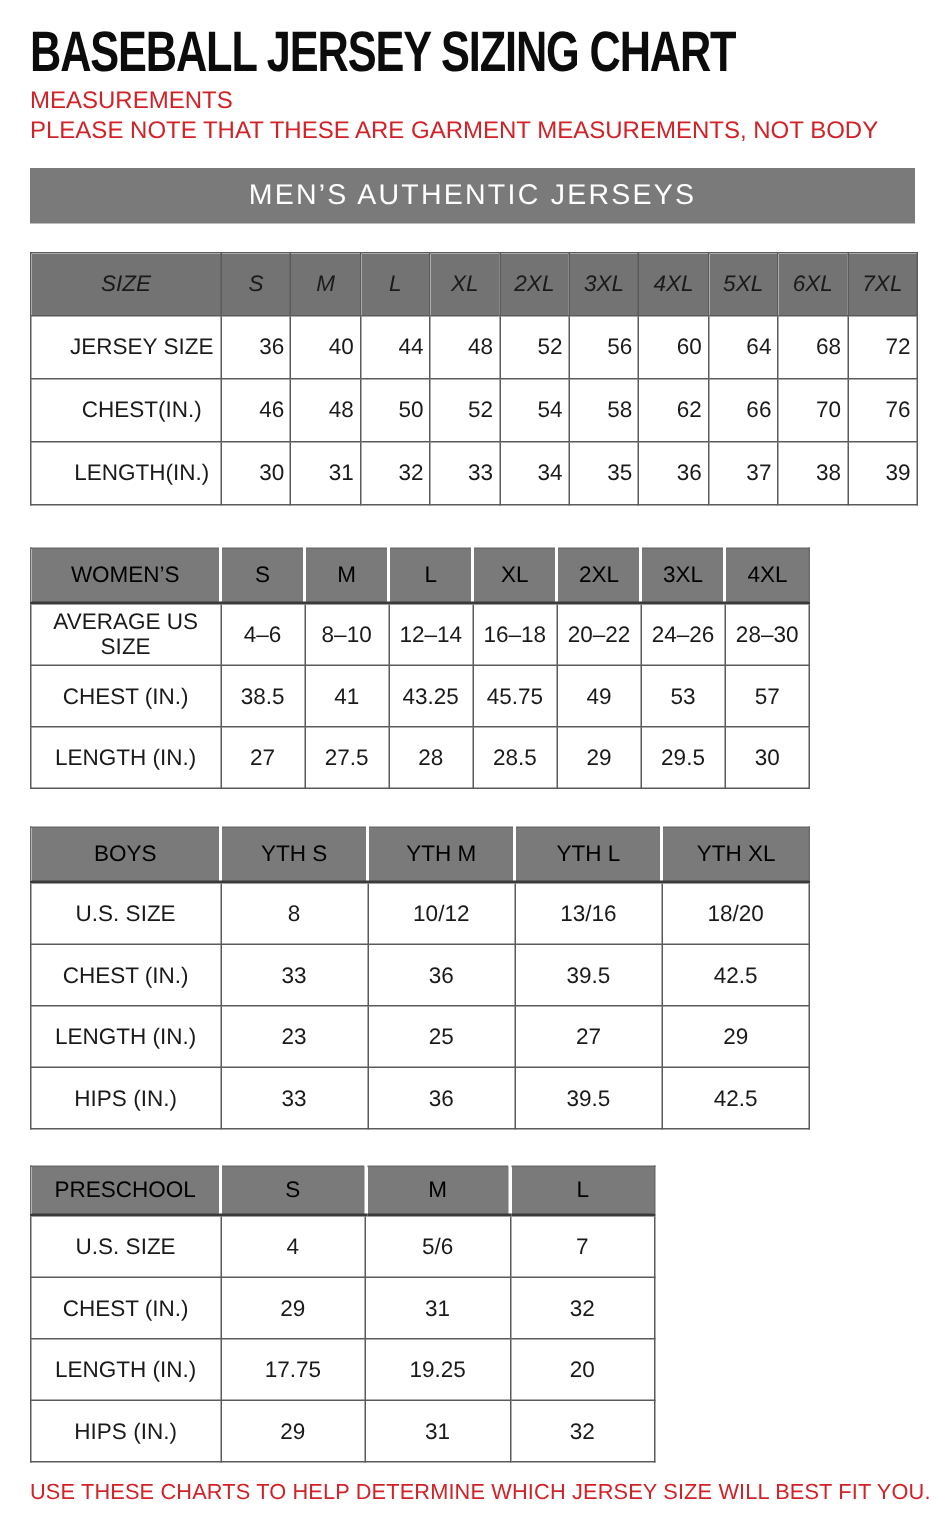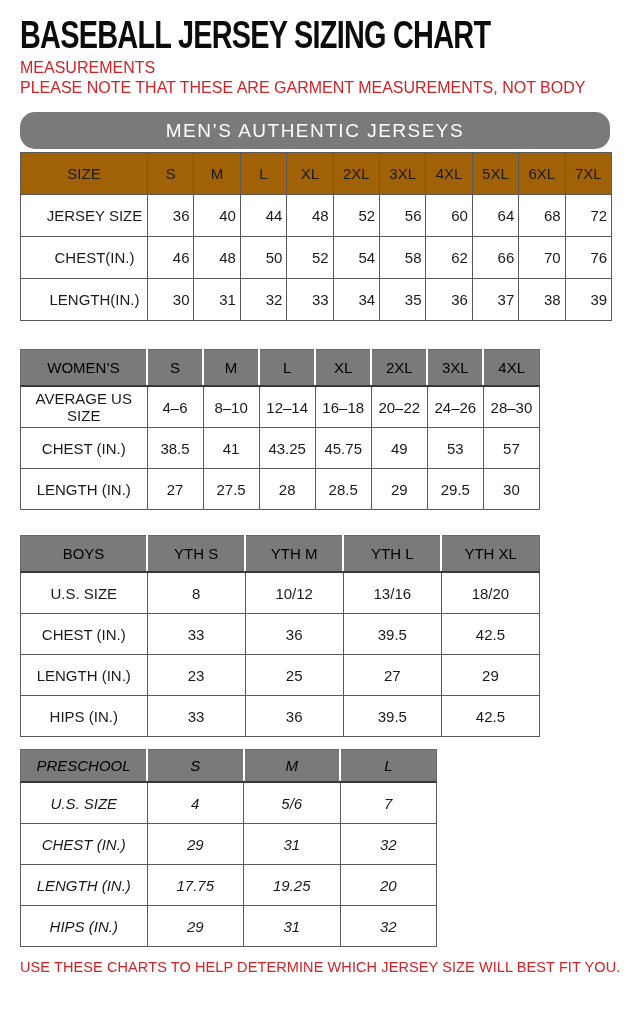--- a/index.html
+++ b/index.html
@@ -33,23 +33,22 @@
   .banner {
     width: 590px;
     height: 37px;
     background: #7a7a7a;
     color: #ffffff;
     font-size: 19px;
     letter-spacing: 1.5px;
     display: flex;
     align-items: center;
     justify-content: center;
-    margin-bottom: 3px;
+    margin-bottom: 19px;
     box-sizing: border-box;
-    border-radius: 15px;
   }
 
   table.sizing {
     border-collapse: collapse;
     table-layout: fixed;
     text-align: center;
     font-size: 15px;
     color: #1a1a1a;
   }
   table.sizing th, table.sizing td {
@@ -60,25 +59,26 @@
   table.sizing tbody td {
     border: 1px solid #5a5a5a;
     height: 40px;
     background: #ffffff;
   }
   table.t-mens { width: 592px; }
   table.t-mens tbody td { height: 41px; padding-left: 23px; }
   table.t-mens thead th {
     border: 1px solid #5a5a5a;
     height: 41px;
-    background: #a16207;
+    background: #737373;
+    font-style: italic;
   }
   table.t-womens { width: 520px; margin-top: 28px; }
   table.t-boys   { width: 520px; margin-top: 25px; }
-  table.t-presch { width: 417px; margin-top: 12px; font-style: italic; }
+  table.t-presch { width: 417px; margin-top: 24px; }
 
   table.gray-head thead th {
     background: #7a7a7a;
     color: #000000;
     height: 35px;
     border: 2px solid #ffffff;
     border-top: 1px solid #6a6a6a;
     border-bottom: 2px solid #3a3a3a;
   }
   table.gray-head thead th:first-child { border-left: 1px solid #6a6a6a; }

